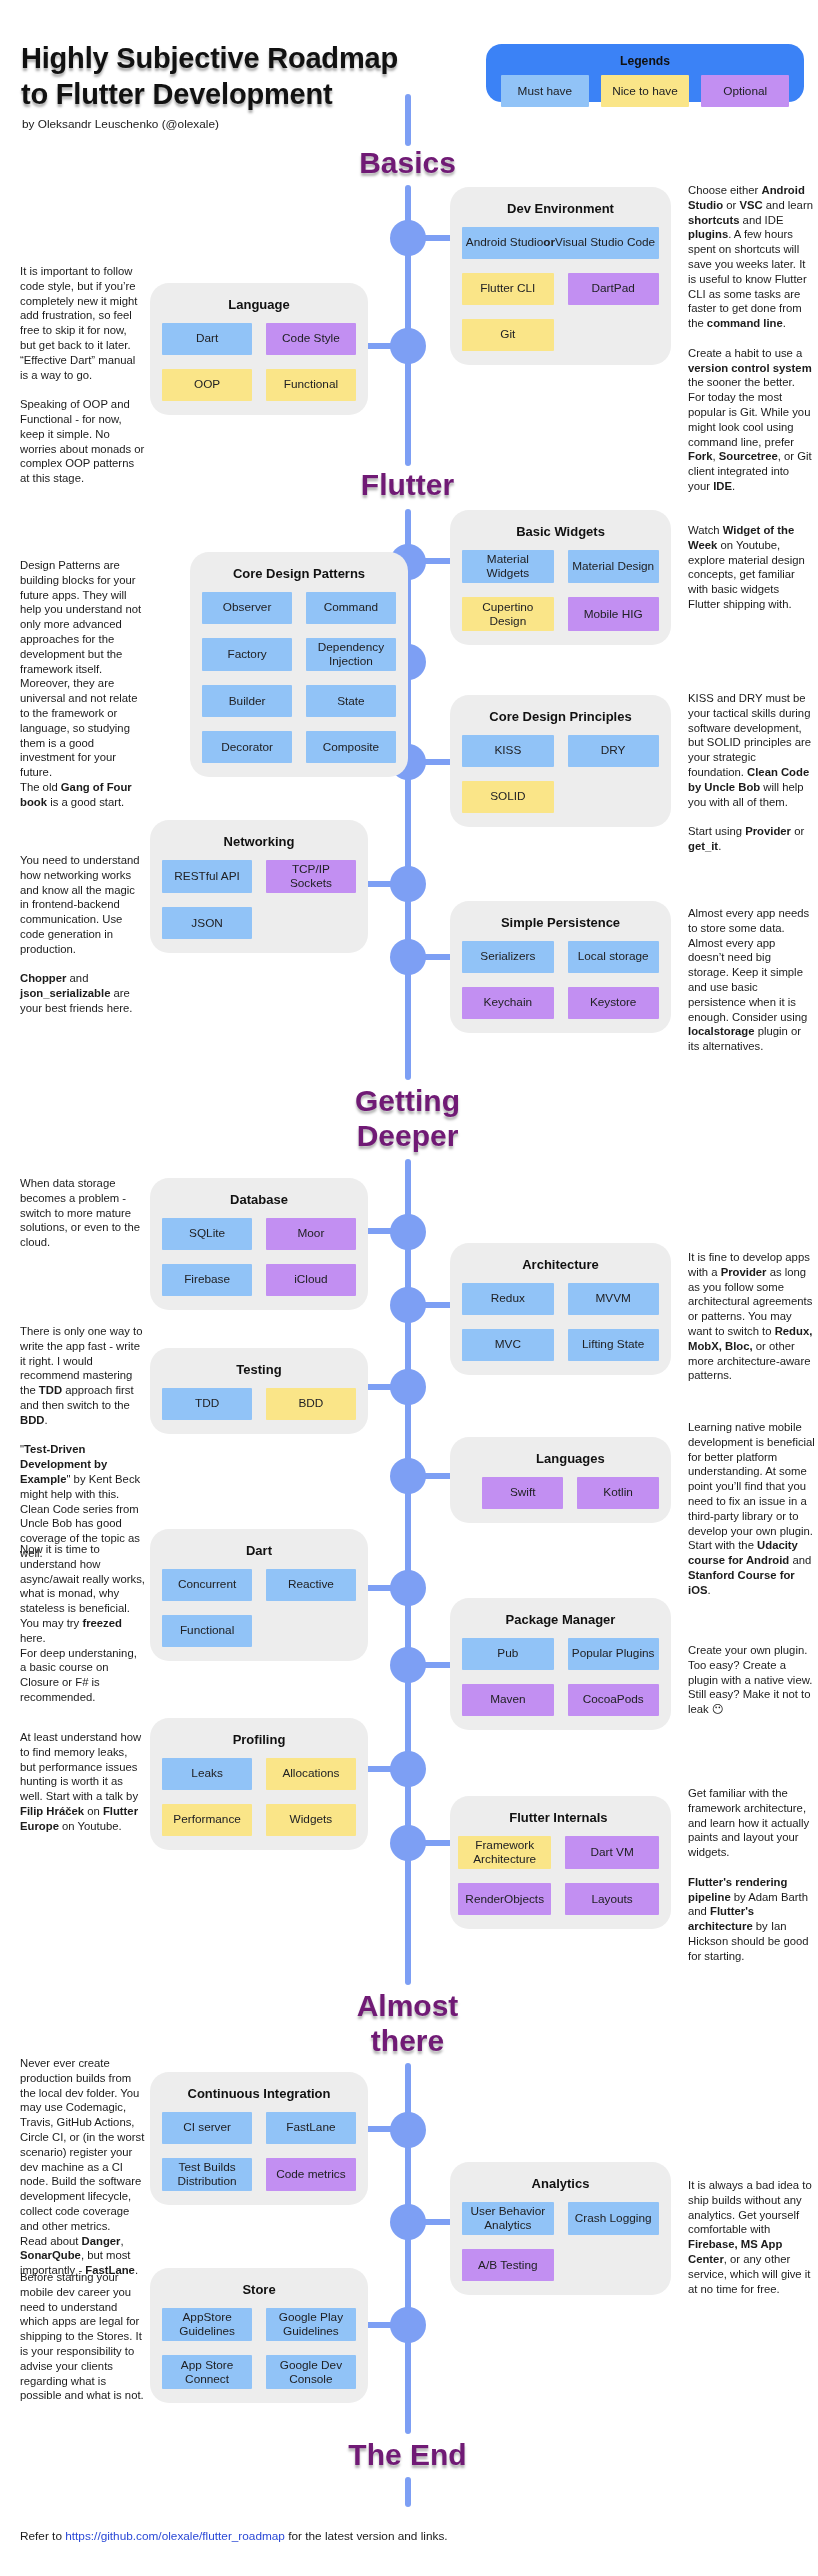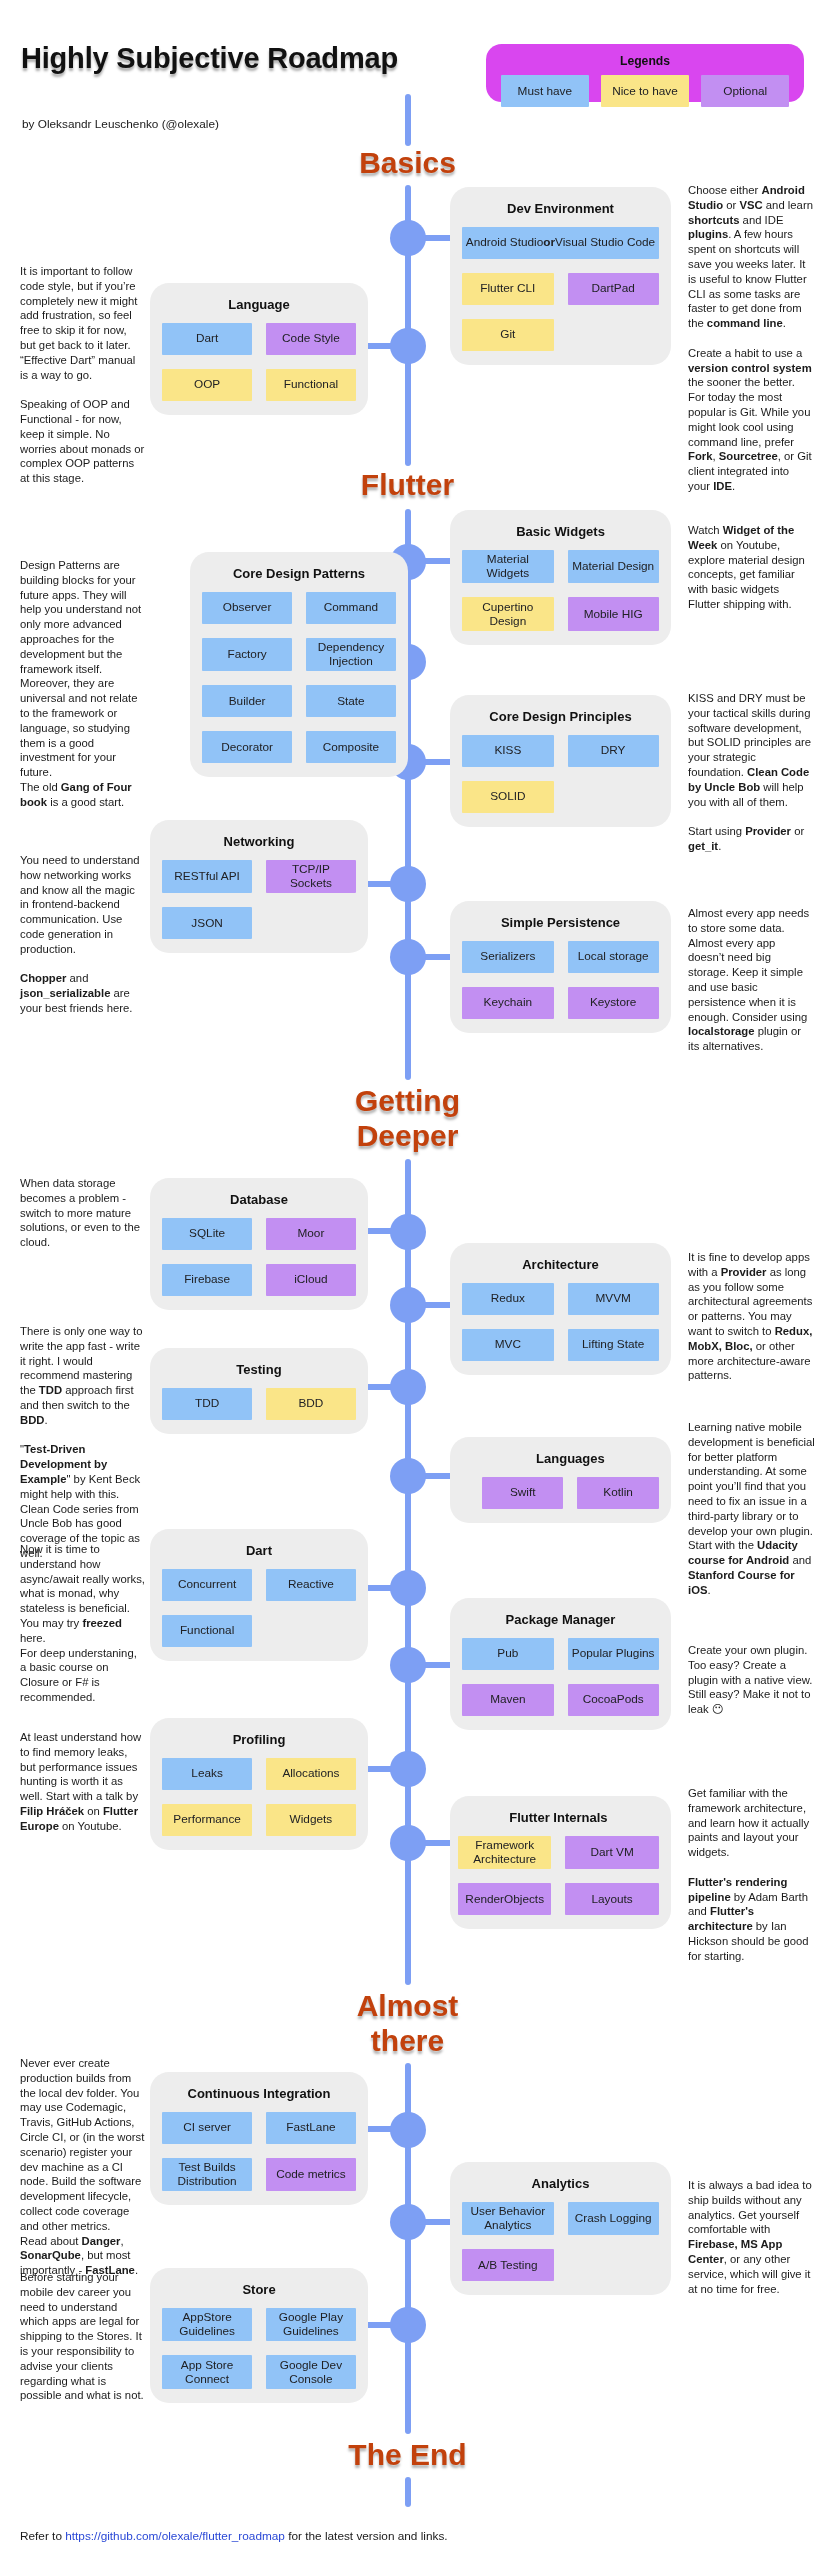--- a/index.html
+++ b/index.html
@@ -3,27 +3,27 @@
 <meta charset="utf-8">
 <style>
   html,body{margin:0;padding:0;background:#ffffff;}
   body{font-family:"Liberation Sans","DejaVu Sans",sans-serif;color:#1a1a1a;}
   .canvas{position:relative;width:819px;height:2576px;background:#fff;overflow:hidden;}
 
   .page-title{position:absolute;left:21px;top:40px;margin:0;font-size:29px;line-height:36px;
     font-weight:600;letter-spacing:-0.2px;color:#111;text-shadow:0 2.6px 2.6px rgba(0,0,0,0.33);}
   .byline{position:absolute;left:22px;top:117px;font-size:11.8px;color:#1a1a1a;}
 
-  .legend{position:absolute;left:486px;top:44px;width:318px;height:58px;background:#d946ef;border-radius:15.7px;box-sizing:border-box;}
+  .legend{position:absolute;left:486px;top:44px;width:318px;height:58px;background:#3b82f6;border-radius:15.7px;box-sizing:border-box;}
   .legend-title{text-align:center;font-weight:700;font-size:12.2px;margin-top:9.6px;color:#111;}
   .legend-row{display:flex;justify-content:center;gap:12.2px;margin-top:7.8px;}
   .legend-row .chip{flex:none;width:88px;}
 
   .section-header{position:absolute;left:277px;width:261px;text-align:center;font-size:30px;line-height:35px;
-    font-weight:600;color:#c2410c;text-shadow:0 2.6px 2.6px rgba(0,0,0,0.3);}
+    font-weight:600;color:#701a75;text-shadow:0 2.6px 2.6px rgba(0,0,0,0.3);}
 
   .tl-seg{position:absolute;left:405px;width:6.1px;background:#7D9FF4;border-radius:3px;}
   .tl-conn{position:absolute;height:6.1px;background:#7D9FF4;}
   .tl-node{position:absolute;left:390px;width:36px;height:36px;border-radius:50%;background:#7D9FF4;}
 
   .group{position:absolute;background:#EDEDED;border-radius:19px;padding:10.5px 12.2px 14px;box-sizing:border-box;}
   .group-title{text-align:center;font-size:13px;font-weight:700;margin:3.5px 0 10.5px;color:#111;}
   .chip-grid{display:grid;grid-template-columns:1fr 1fr;gap:14px;}
   .chip{display:flex;align-items:center;justify-content:center;text-align:center;min-height:32px;
     font-size:11.8px;line-height:1.22;padding:2.6px 3.5px;box-sizing:border-box;border-radius:0.9px;color:#202124;}
@@ -35,21 +35,21 @@
   .note{position:absolute;font-size:11.3px;line-height:1.31;color:#1b1b1b;}
   .note strong,.chip strong{font-weight:700;}
 
   .footer{position:absolute;left:20px;top:2529px;font-size:11.8px;color:#1a1a1a;}
   .footer a{color:#2A48D6;text-decoration:none;}
 </style>
 </head>
 <body>
 
 <div class="canvas" id="canvas">
-  <h1 class="page-title"><span>Highly Subjective Roadmap</span><br></h1>
+  <h1 class="page-title"><span>Highly Subjective Roadmap</span><br><span>to Flutter Development</span></h1>
   <div class="byline">by Oleksandr Leuschenko (@olexale)</div>
 
   <div class="legend">
     <div class="legend-title">Legends</div>
     <div class="legend-row" id="legend-row">
         <div class="chip chip-blue">Must have</div>
         <div class="chip chip-yellow">Nice to have</div>
         <div class="chip chip-purple">Optional</div>
       </div>
   </div>

